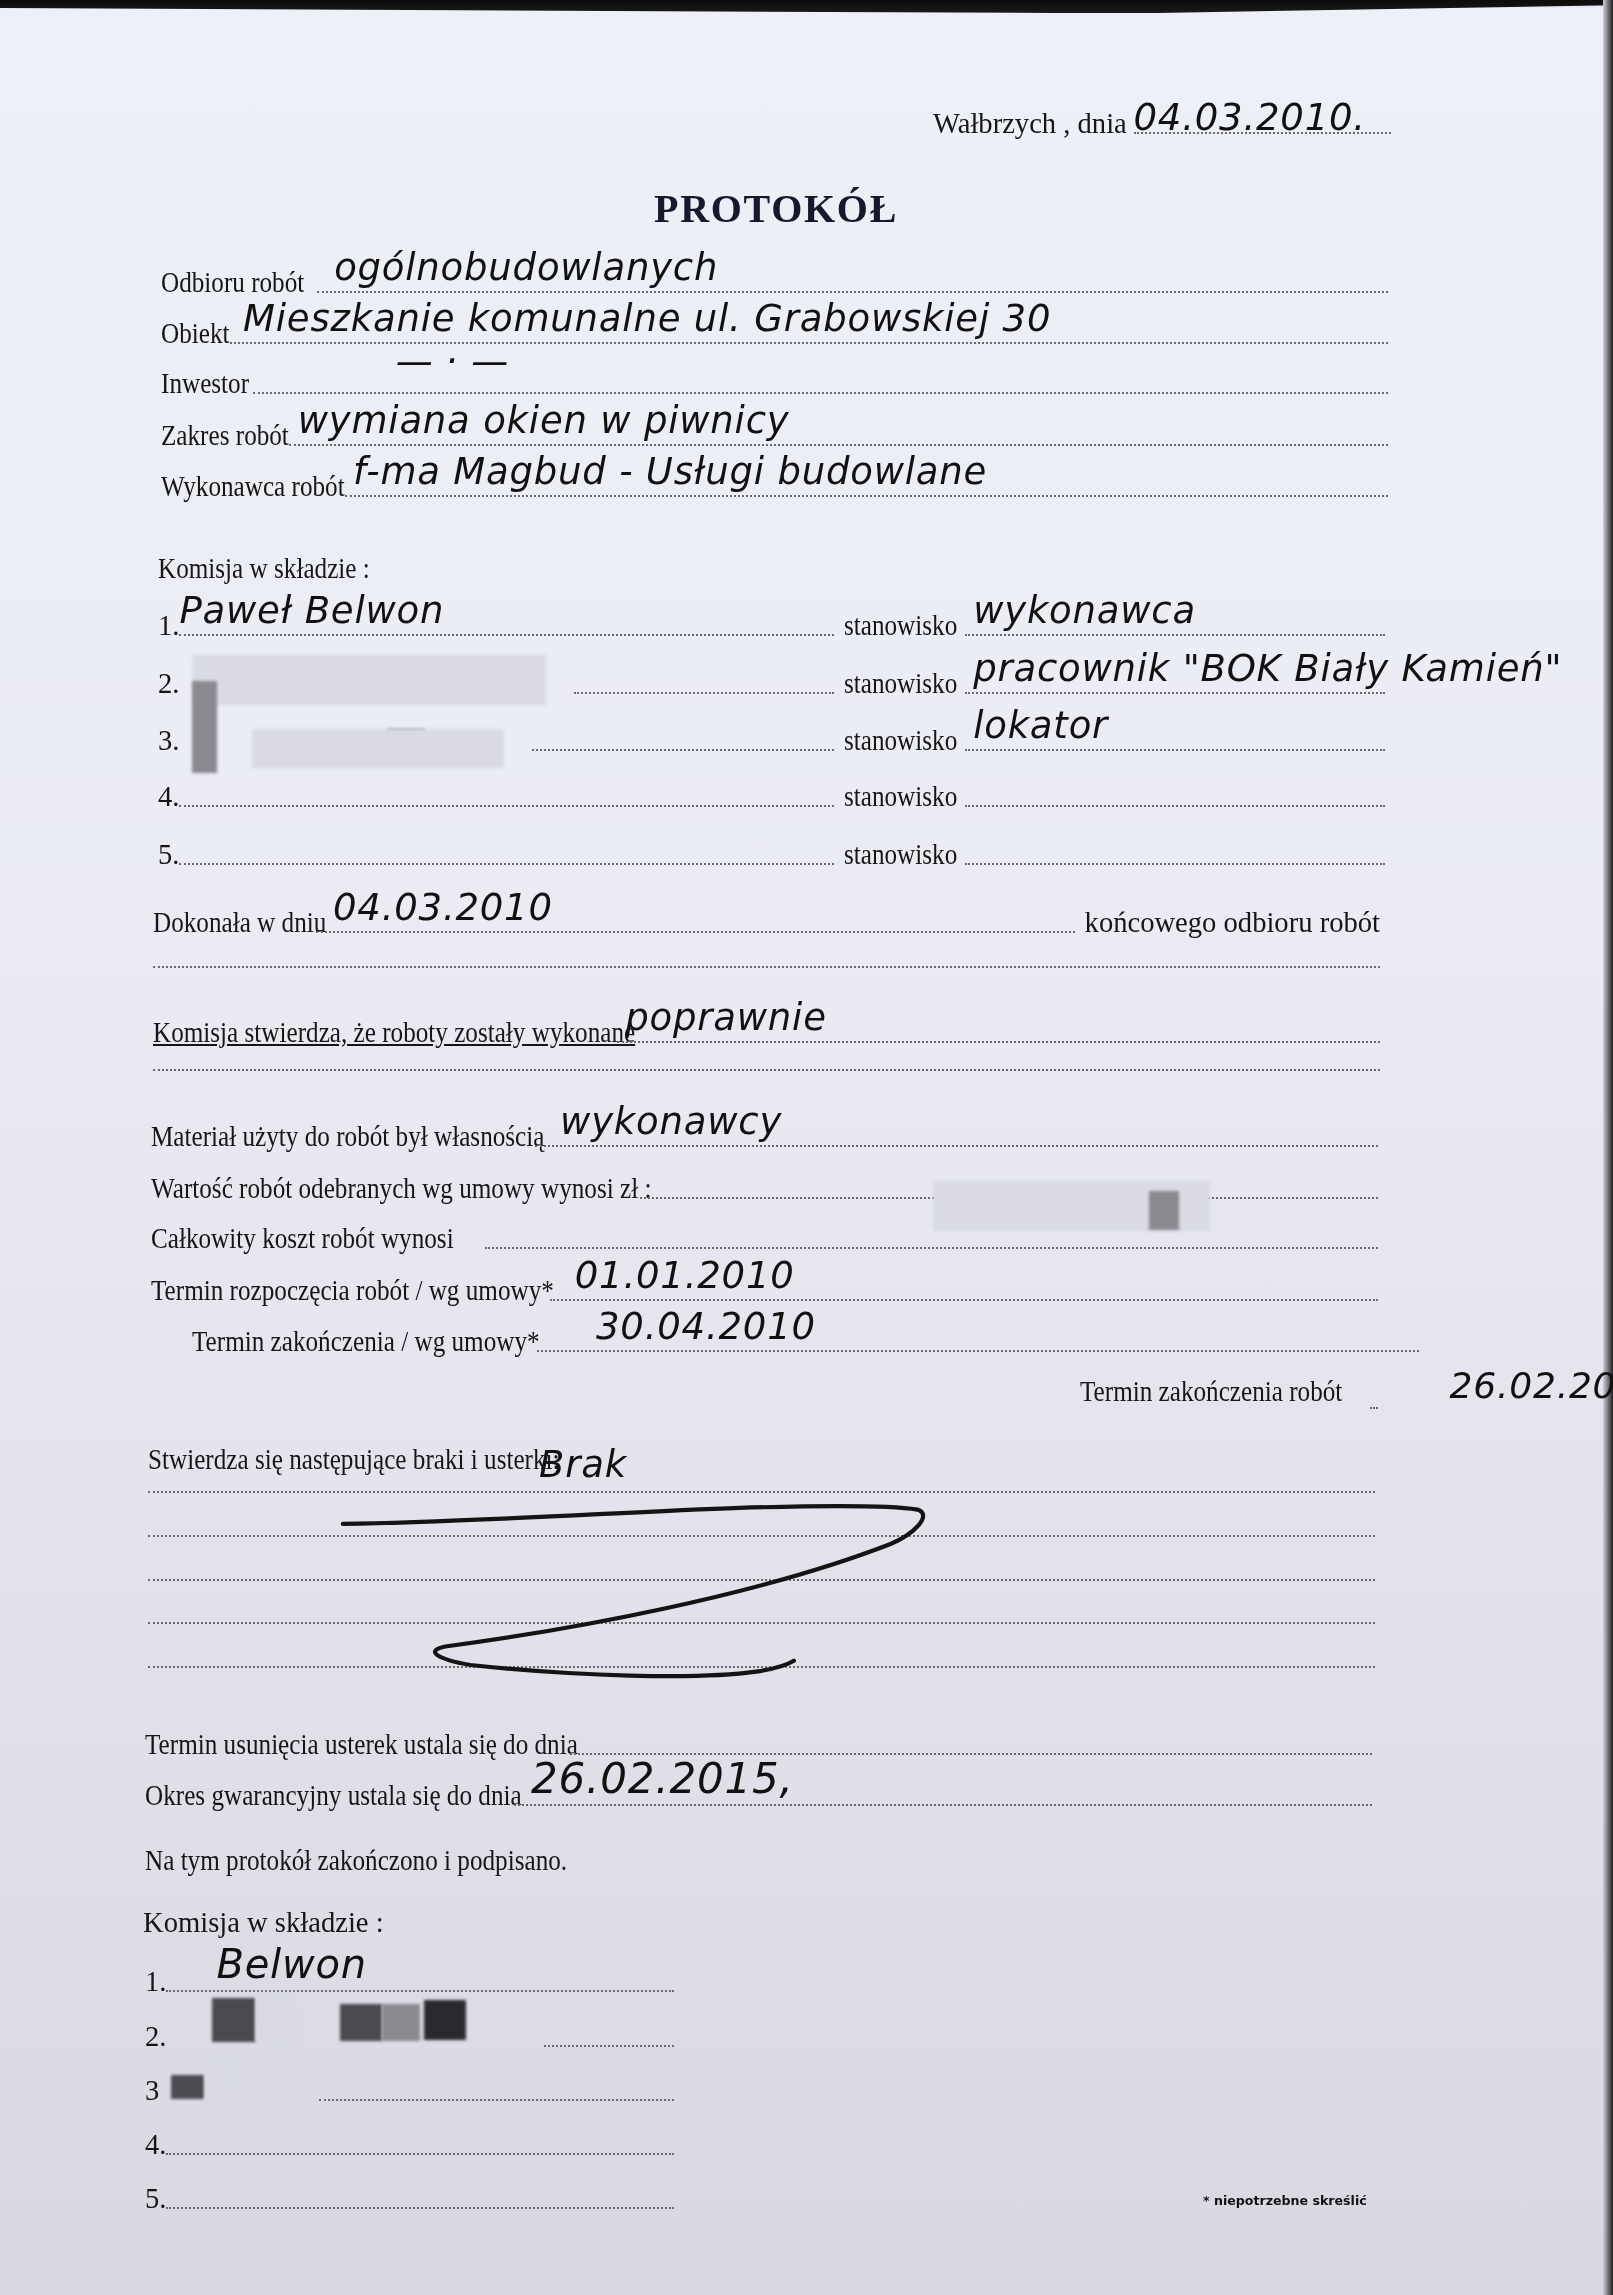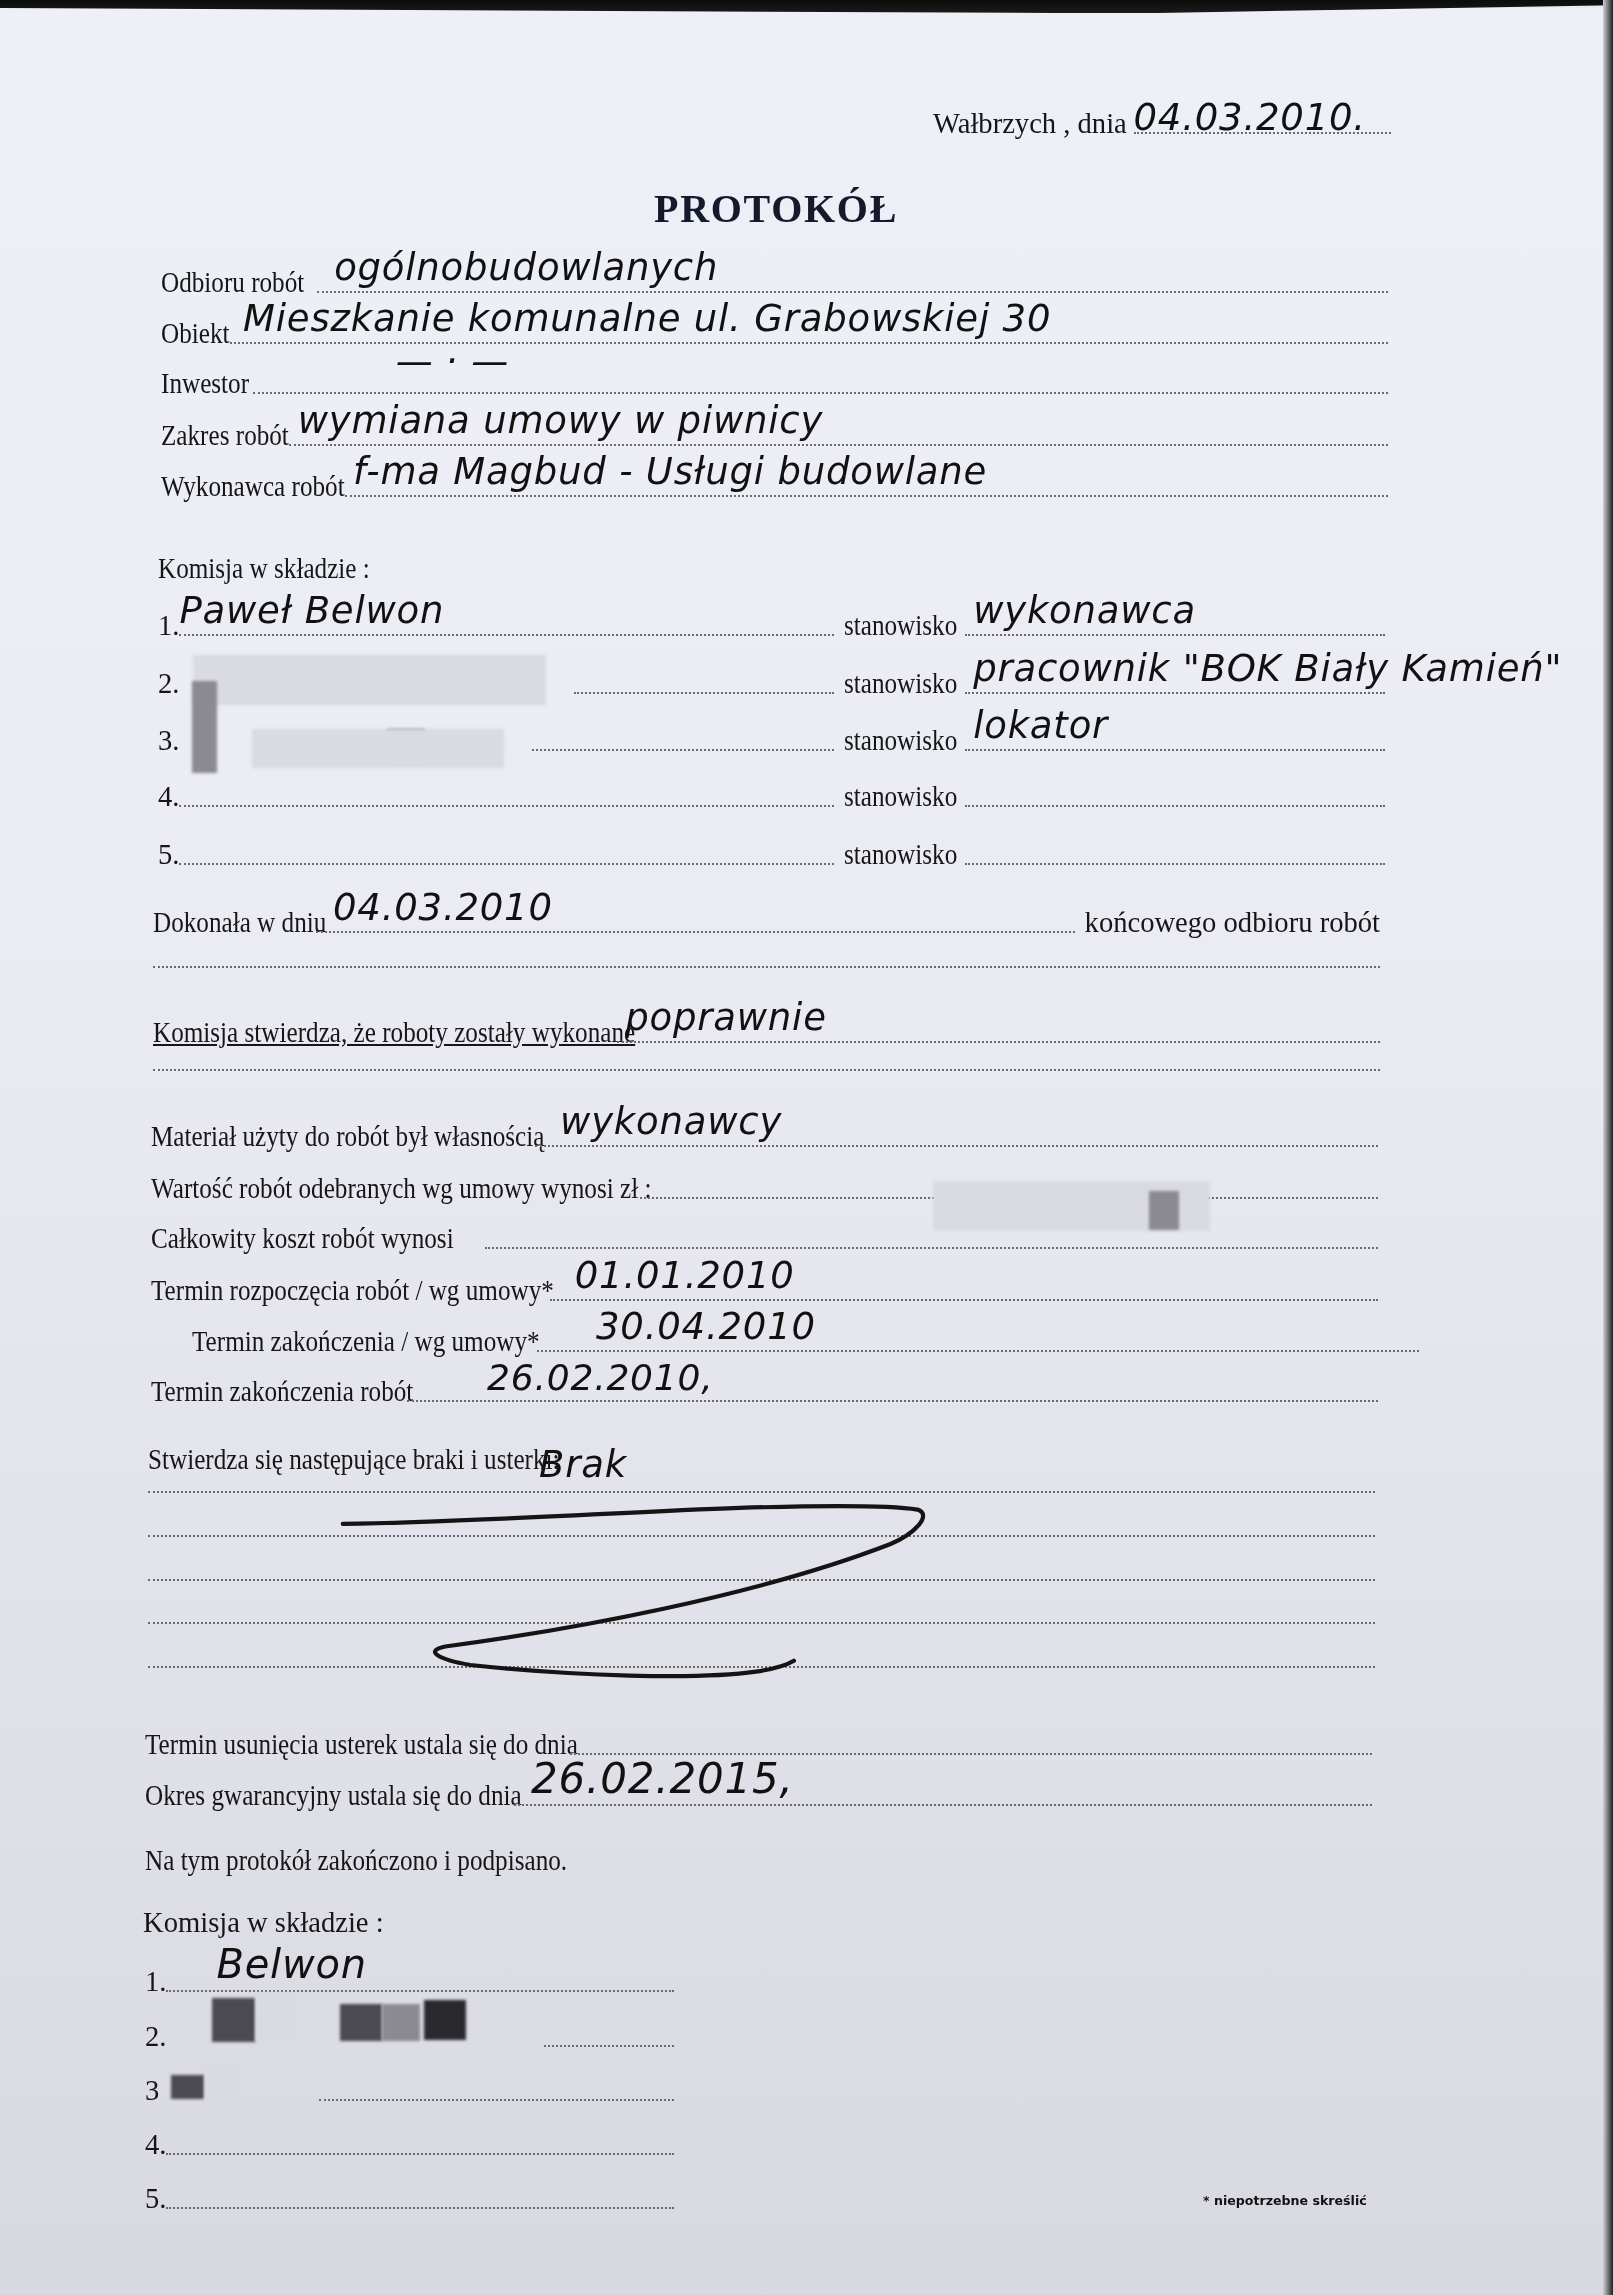--- a/index.html
+++ b/index.html
@@ -64,21 +64,21 @@
 </div>
 <div class="row" style="left:161px; top:368px; width:1227px;">
   <span class="lbl">Inwestor</span>
   <span class="dots" style="margin-left:-8.4px;">
     <span class="hw" style="left:143px; bottom:8.4px;">— ‧ —</span>
   </span>
 </div>
 <div class="row" style="left:161px; top:420px; width:1227px;">
   <span class="lbl">Zakres robót</span>
   <span class="dots" style="margin-left:-17px;">
-    <span class="hw" style="left:8.4px;">wymiana umowy w piwnicy</span>
+    <span class="hw" style="left:8.4px;">wymiana okien w piwnicy</span>
   </span>
 </div>
 <div class="row" style="left:161px; top:471px; width:1227px;">
   <span class="lbl">Wykonawca robót</span>
   <span class="dots" style="margin-left:-25px;">
     <span class="hw" style="left:8.4px;">f-ma Magbud - Usługi budowlane</span>
   </span>
 </div>
 
 <div class="row" style="left:158px; top:553px;">
@@ -177,21 +177,21 @@
   <span class="dots" style="margin-left:-59px;">
     <span class="hw" style="left:25px;font-style:italic;">01.01.2010</span>
   </span>
 </div>
 <div class="row" style="left:168px; top:1326px; width:1227px;margin-left:24px;">
   <span class="lbl">Termin zakończenia / wg umowy*</span>
   <span class="dots" style="margin-left:-50px;">
     <span class="hw" style="left:59px;">30.04.2010</span>
   </span>
 </div>
-<div class="row" style="left:151px; top:1376px; width:1227px;">
+<div class="row" style="left:151px; top:1376px; width:1227px;flex-direction:column;">
   <span class="lbl">Termin zakończenia robót</span>
   <span class="dots" style="margin-left:-42px;">
     <span class="hw" style="left:80px; font-size:36px;">26.02.2010,</span>
   </span>
 </div>
 
 <div class="row" style="left:148px; top:1444px;">
   <span class="lbl">Stwierdza się następujące braki i usterki:</span>
 </div>
 <div class="row" style="left:148px; top:1491px; width:1227px;">

